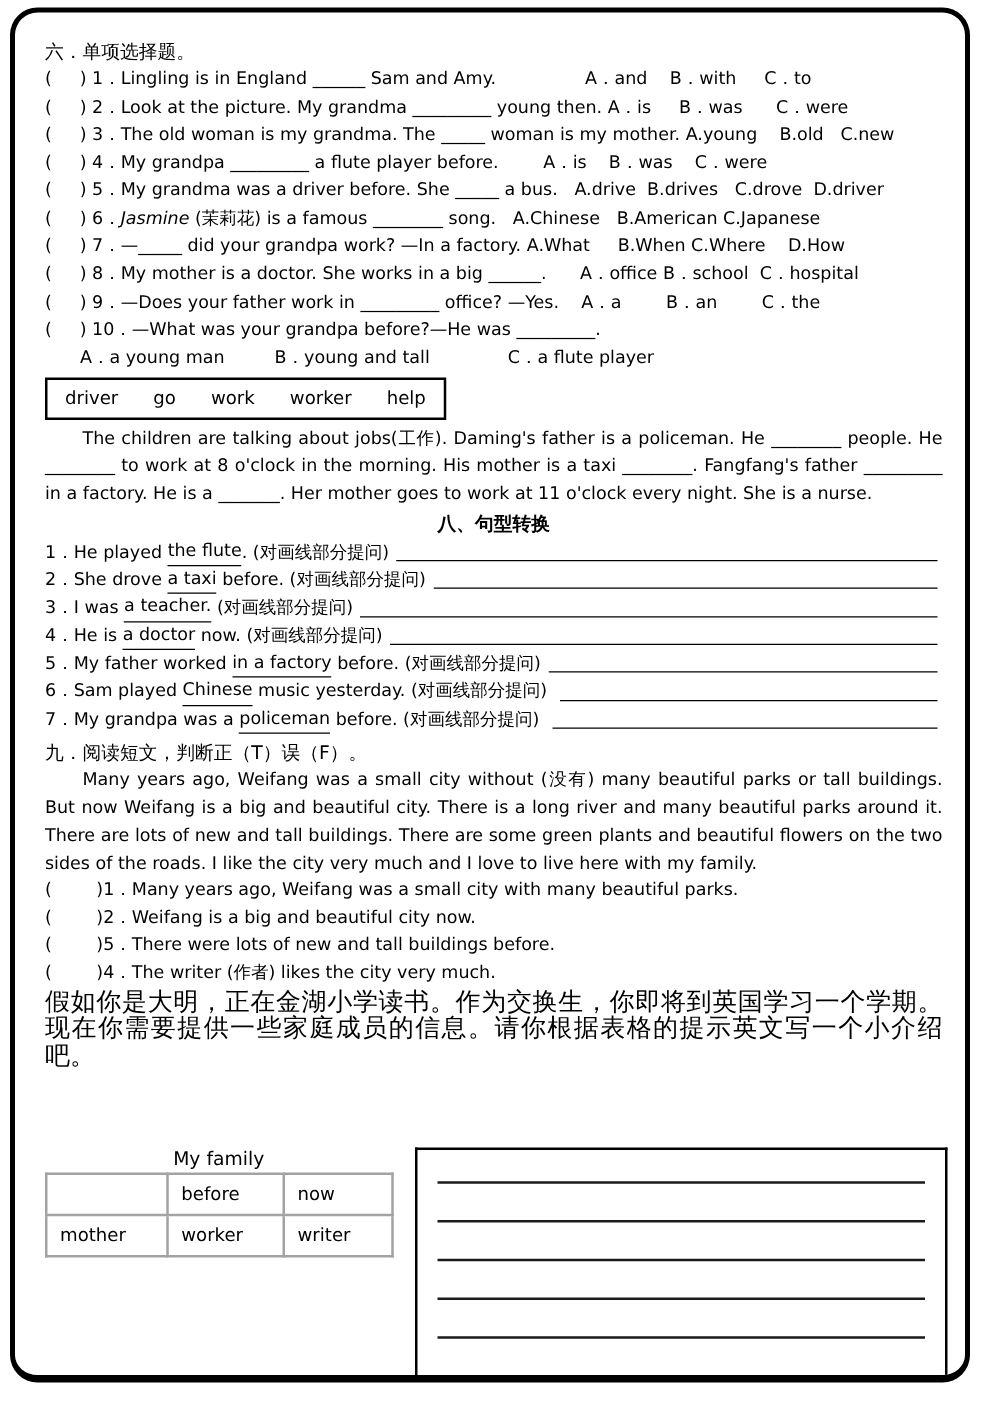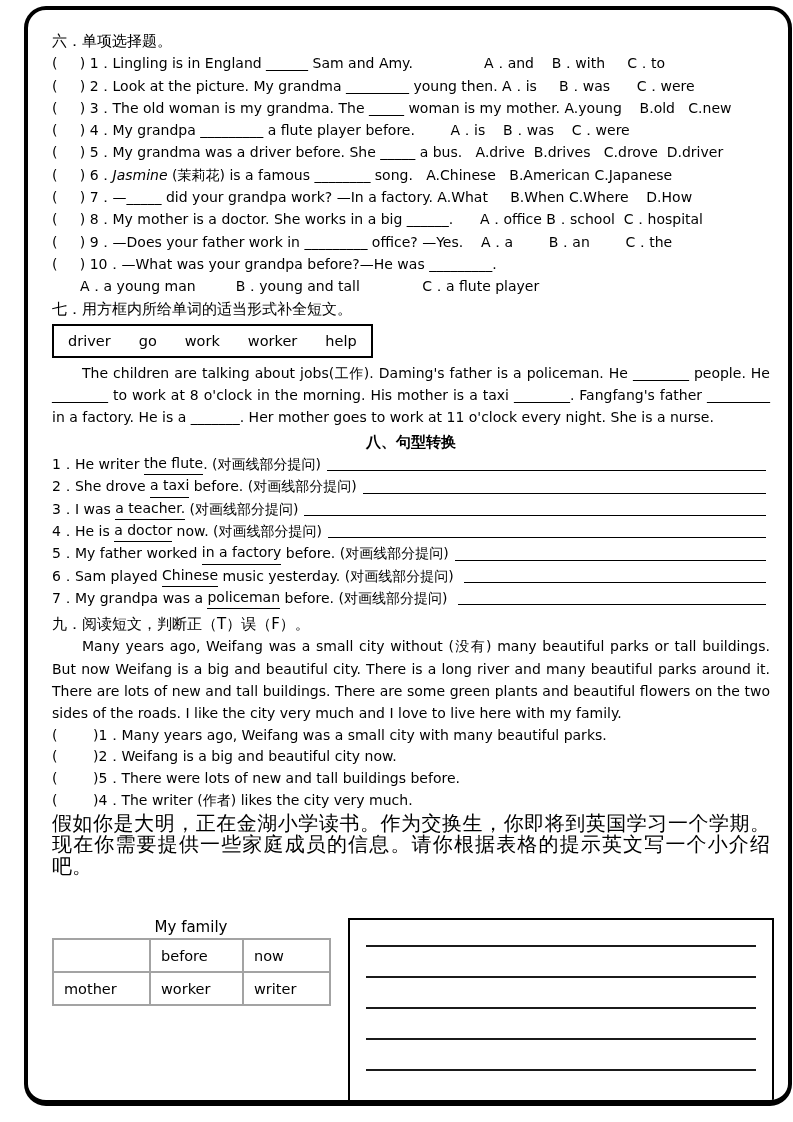--- a/index.html
+++ b/index.html
@@ -4,21 +4,21 @@
 <style>
   html,body{margin:0;padding:0;}
   body{
     width:793px;height:1122px;position:relative;background:#fff;color:#000;
     font-family:"DejaVu Sans","Liberation Sans",sans-serif;
     -webkit-font-smoothing:antialiased;
   }
   .page{
     position:absolute;left:8px;top:6px;width:768px;height:1100px;
     border:4px solid #000;border-bottom-width:6px;border-radius:22px;
-    overflow:hidden;background:#fff;box-sizing:border-box;margin-left:16px;
+    overflow:hidden;background:#fff;box-sizing:border-box;
   }
   .content{padding:20px 18px 0 24px;font-size:14px;}
   .h{font-size:15px;line-height:22.3px;white-space:pre-wrap;}
   .h8{font-weight:700;margin-top:2px;text-align:center;}
   .h9{margin-top:4px;}
   .q{font-size:14px;line-height:22.3px;white-space:pre-wrap;}
   .it{font-style:italic;}
   .ans{padding-left:28px;}
   .wordbox{
     display:inline-block;border:2px solid #000;padding:5px 14px;margin:4px 0;
@@ -62,33 +62,32 @@
     <div class="q">(     ) 3．The old woman is my grandma. The _____ woman is my mother. A.young    B.old   C.new</div>
     <div class="q">(     ) 4．My grandpa _________ a flute player before.        A．is    B．was    C．were</div>
     <div class="q">(     ) 5．My grandma was a driver before. She _____ a bus.   A.drive  B.drives   C.drove  D.driver</div>
     <div class="q"><span>(     ) 6．</span><span class="it">Jasmine</span><span> (茉莉花) is a famous ________ song.   A.Chinese   B.American C.Japanese</span></div>
     <div class="q">(     ) 7．—_____ did your grandpa work? —In a factory. A.What     B.When C.Where    D.How</div>
     <div class="q">(     ) 8．My mother is a doctor. She works in a big ______.      A．office B．school  C．hospital</div>
     <div class="q">(     ) 9．—Does your father work in _________ office? —Yes.    A．a        B．an        C．the</div>
     <div class="q">(     ) 10．—What was your grandpa before?—He was _________.</div>
     <div class="q ans">A．a young man         B．young and tall              C．a flute player</div>
 
-    <div class="h">七．用方框内所给单词的适当形式补全短文。</div>
 
     <div class="wordbox">
       <span>driver</span><span>go</span><span>work</span><span>worker</span><span>help</span>
     </div>
 
     <p class="para">The children are talking about jobs(工作). Daming's father is a policeman. He ________ people. He ________ to work at 8 o'clock in the morning. His mother is a taxi ________. Fangfang's father _________ in a factory. He is a _______. Her mother goes to work at 11 o'clock every night. She is a nurse.</p>
 
     <div class="h h8">八、句型转换</div>
 
     <div class="t-item">
       <span class="txt">1．</span>
-        <span class="txt">He writer </span>
+        <span class="txt">He played </span>
         <span class="txt ul">the flute</span>
         <span class="txt">. (对画线部分提问)</span>
         <span class="blank"></span>
     </div>
     <div class="t-item">
       <span class="txt">2．</span>
         <span class="txt">She drove </span>
         <span class="txt ul">a taxi</span>
         <span class="txt"> before. (对画线部分提问)</span>
         <span class="blank"></span>

